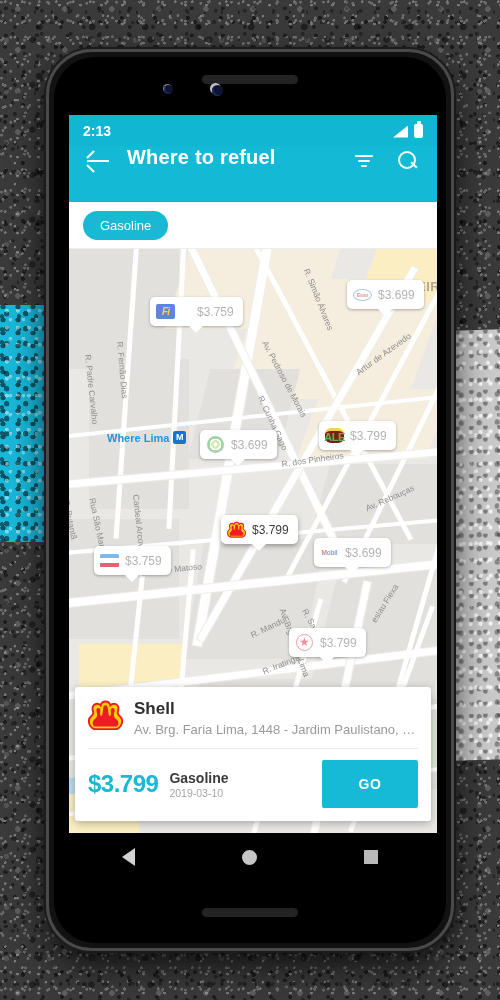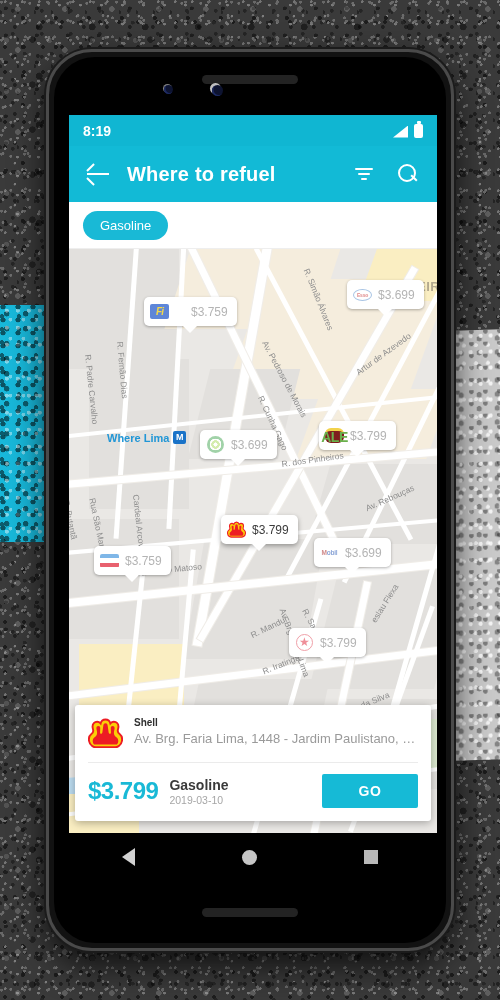--- a/index.html
+++ b/index.html
@@ -109,21 +109,21 @@
   .sb-icons { display:flex; align-items:flex-end; gap:6px; }
   .sig-tri { width:15px; height:12px; background:#fff;
              clip-path: polygon(100% 0, 100% 100%, 0 100%); }
   .batt { width:9px; height:14px; background:#fff; border-radius:2px; position:relative; }
   .batt:before { content:""; position:absolute; left:50%; transform:translateX(-50%);
                  top:-3px; width:4px; height:3px; background:#fff; border-radius:1px; }
 
   
   #toolbar {
     height:56px; background:#12bad6; color:#fff;
-    display:flex; align-items:center; padding:0 14px; gap:14px;
+    display:flex; align-items:flex-start; padding:0 14px; gap:14px;
   }
   #toolbar .title { font-size:20px; font-weight:bold; letter-spacing:.2px; flex:1; }
   .icon-btn { width:30px; height:30px; display:flex; align-items:center;
               justify-content:center; cursor:pointer; }
   .back-arrow { position:relative; width:22px; height:2px; background:#fff; }
   .back-arrow:before, .back-arrow:after {
     content:""; position:absolute; left:0; width:10px; height:2px; background:#fff;
   }
   .back-arrow:before { top:-3.5px; transform:rotate(-45deg); transform-origin:left center; }
   .back-arrow:after  { top:3.5px;  transform:rotate(45deg);  transform-origin:left center; }
@@ -201,21 +201,21 @@
   .b-tex:before {
     content:"★"; position:absolute; inset:0; color:#ef8f99;
     font-size:12px; line-height:14px; text-align:center;
   }
   .b-ipi { width:19px; height:15px; border-radius:2px; background:#5e86d8;
            display:flex; align-items:center; justify-content:center;
            font-size:10px; font-weight:bold; color:#f3d84a;
            font-style:italic; letter-spacing:-1px; }
   .b-ale { width:19px; height:15px; border-radius:6px; background:#7f1d1d;
            display:flex; align-items:center; justify-content:center;
-           font-size:14px; font-weight:bold; color:#6ab04c; letter-spacing:-.5px;
+           font-size:11px; font-weight:bold; color:#6ab04c; letter-spacing:-.5px;
            border-top:3px solid #f2d24b; }
 
   
   #more-btn {
     position:absolute; left:50%; transform:translateX(-50%);
     bottom:134px; background:#fff; border-radius:5px 5px 0 0;
     padding:7px 17px 9px; display:flex; align-items:center; gap:8px;
     box-shadow:0 -1px 4px rgba(0,0,0,.18); cursor:pointer; z-index:6;
   }
   #more-btn .chev { width:11px; height:11px; position:relative; }
@@ -228,31 +228,31 @@
                    letter-spacing:1.1px; }
 
   
   #bottom-card {
     position:absolute; left:6px; right:6px; bottom:12px; background:#fff;
     border-radius:3px; box-shadow:0 2px 9px rgba(0,0,0,.3); z-index:7;
   }
   #card-top { display:flex; gap:11px; padding:12px 13px 11px; align-items:flex-start; }
   #card-top .logo { flex:0 0 35px; height:34px; }
   #card-top .logo svg { width:35px; height:34px; display:block; }
-  .st-name { font-size:10px; font-weight:bold; color:#2f2f2f; margin-bottom:3px; }
+  .st-name { font-size:17px; font-weight:bold; color:#2f2f2f; margin-bottom:3px; }
   .st-addr { font-size:13px; color:#9a9a9a; white-space:nowrap;
              overflow:hidden; text-overflow:ellipsis; }
   #card-div { height:1px; background:#ebebeb; margin:0 13px; }
   #card-bot { display:flex; align-items:center; padding:11px 13px 13px; gap:11px; }
   .price-big { font-size:24px; font-weight:bold; color:#19b9d6; letter-spacing:-.5px; }
   .fuel-col { flex:1; }
   .fuel-name { font-size:14px; font-weight:bold; color:#3a3a3a; }
   .fuel-date { font-size:10.5px; color:#a6a6a6; margin-top:1px; }
   #go-btn { background:#16bad6; color:#fff; font-size:14px; font-weight:bold;
-            padding:9px 0; width:96px; text-align:center; border-radius:2px;
+            padding:16px 0; width:96px; text-align:center; border-radius:2px;
             cursor:pointer; letter-spacing:.6px; }
 
   
   #navbar { position:absolute; left:15px; right:15px; top:776px;
             height:48px; background:#000; display:flex;
             align-items:center; justify-content:space-around; }
   .nav-back { width:0; height:0; border-top:9px solid transparent;
               border-bottom:9px solid transparent; border-right:13px solid #d2d2d2;
               cursor:pointer; }
   .nav-home { width:15px; height:15px; border-radius:50%; background:#c6c6c6;
@@ -276,21 +276,21 @@
 <div id="phone">
   <div id="phone-inner">
 
     <div id="earpiece"></div>
     <div id="cam1"></div>
     <div id="cam2"></div>
 
     <div id="screen">
 
       <div id="statusbar">
-        <div>8:19</div>
+        <div>2:13</div>
         <div class="spacer"></div>
         <div class="sb-icons">
           <div class="sig-tri"></div>
           <div class="batt"></div>
         </div>
       </div>
 
       <div id="toolbar">
         <div class="icon-btn">
           <div class="back-arrow"></div>
@@ -373,21 +373,21 @@
         <span class="st-lbl" style="left:300px;top:370px;transform:rotate(-58deg);transform-origin:left top;">eslau Flexa</span>
         <span class="st-lbl" style="left:290px;top:452px;transform:rotate(-22deg);transform-origin:left top;">da Silva</span>
 
         <span class="dist-lbl" style="left:348px;top:30px;">EIRO</span>
 
         <div class="poi-lbl" style="left:38px;top:182px;">
           <span>Where Lima</span>
           <span class="metro-m">M</span>
         </div>
 
-        <div class="pm" style="left:75px;top:48px;gap:22px;">
+        <div class="pm" style="left:81px;top:48px;gap:22px;">
           <span class="brand">
               <span class="b-ipi">Fi</span>
             </span>
           <span class="px">$3.759</span>
         </div>
 
         <div class="pm" style="left:278px;top:31px;">
           <span class="brand">
               <span class="b-esso">
                 <span>Esso</span>

